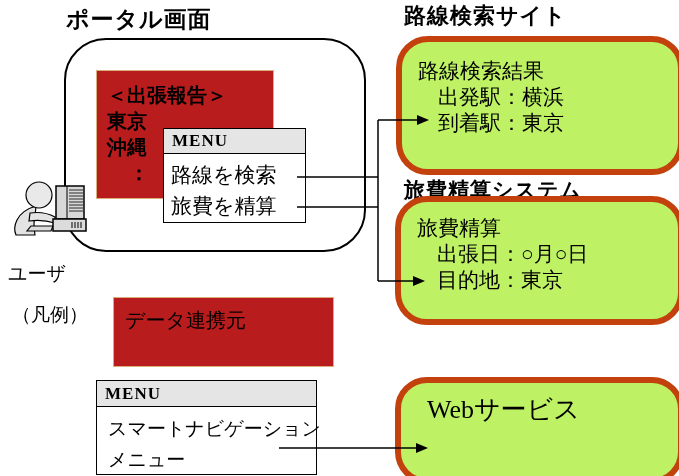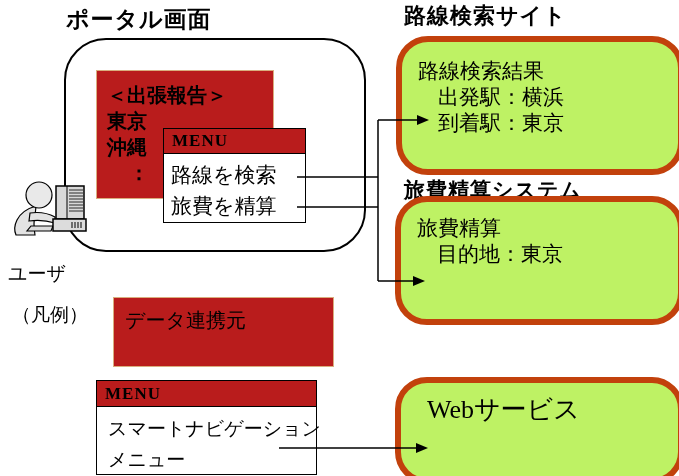--- a/index.html
+++ b/index.html
@@ -30,21 +30,21 @@
   .beige{background:#b91c1c;border:1px solid #D9AE7E;z-index:2;}
   .report-box{left:96px;top:70px;width:176px;height:127px;}
   .report-text{padding:11px 0 0 10px;font-size:20px;font-weight:bold;line-height:26px;white-space:nowrap;}
   .legend-src-box{left:113px;top:297px;width:219px;height:68px;}
   .legend-src-text{padding:9px 0 0 11px;font-size:20px;line-height:26px;white-space:nowrap;}
   
   .menu{border:1px solid #000;background:#fff;z-index:3;}
   .menu-portal{left:163px;top:128px;width:141px;height:93px;}
   .menu-legend{left:96px;top:380px;width:219px;height:93px;}
   .menu-header{
-    background:#b91c1c;border-bottom:1px solid #000;
+    background:#e5e5e5;border-bottom:1px solid #000;
     font-family:"Liberation Serif","DejaVu Serif",serif;font-weight:bold;
     font-size:17px;letter-spacing:1px;padding:2px 0 2px 8px;color:#000;
   }
   .menu-portal .menu-header{height:20px;line-height:20px;}
   .menu-legend .menu-header{height:21px;line-height:21px;}
   .menu-items{padding:5px 0 12px 7px;font-size:21px;line-height:31px;white-space:nowrap;}
   .menu-legend .menu-items{font-size:19px;line-height:31px;padding:6px 0 0 11px;}
   
   .lbl{font-size:19px;white-space:nowrap;}
   
@@ -98,20 +98,21 @@
   <div class="rbox-text">
     <div>路線検索結果</div>
     <div class="indent">出発駅：横浜</div>
     <div class="indent">到着駅：東京</div>
   </div>
 </div>
 
 <div class="abs rbox rbox-expense">
   <div class="rbox-text">
     <div>旅費精算</div>
+    <div class="indent">出張日：○月○日</div>
     <div class="indent">目的地：東京</div>
   </div>
 </div>
 
 <div class="abs rbox rbox-web">
   <div class="web-label">Webサービス</div>
 </div>
 
 <svg id="usericon" class="abs" width="100" height="72" viewBox="0 0 100 72">
 

